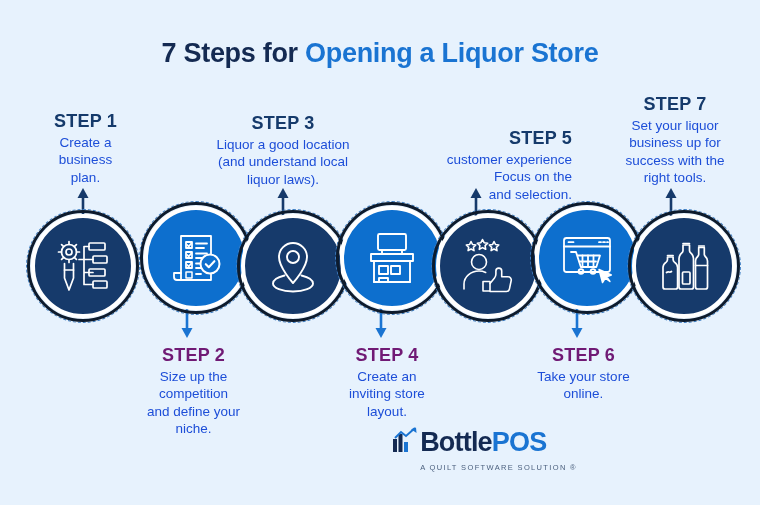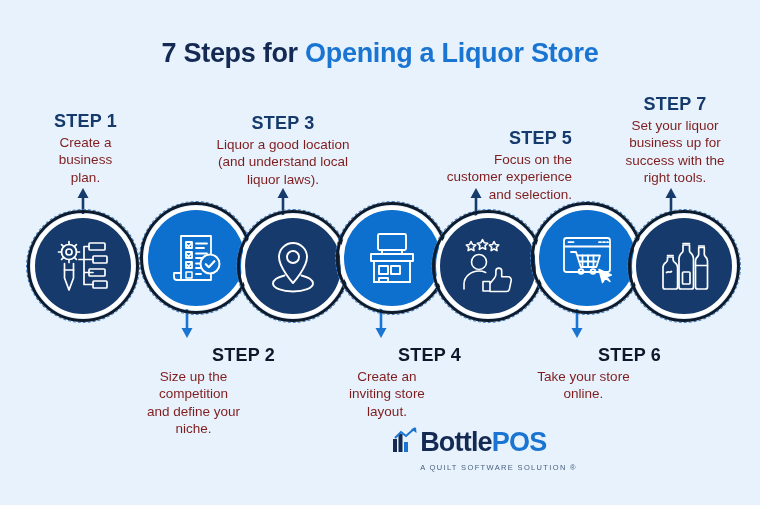--- a/index.html
+++ b/index.html
@@ -19,22 +19,22 @@
     font-size:27px;font-weight:bold;letter-spacing:-0.3px;
     white-space:nowrap;
   }
   .title .t-dark{color:#142a52;}
   .title .t-blue{color:#1a74d2;}
 
   
   .step-text{position:absolute;text-align:center;line-height:1.28;}
   .step-head{font-size:18px;font-weight:bold;letter-spacing:0.2px;margin-bottom:1px;}
   .step-head.navy{color:#153a6b;}
-  .step-head.blue{color:#0f172a;text-align:right;}
-  .step-body{font-size:13.5px;color:#7f1d1d;}
+  .step-head.blue{color:#701a75;}
+  .step-body{font-size:13.5px;color:#1d4ed8;}
 
   
   .node{position:absolute;width:104px;height:104px;}
   .ring-dash{
     position:absolute;left:-5px;top:-5px;width:114px;height:114px;
     border-radius:50%;
     box-sizing:border-box;
   }
   .ring-solid{
     position:absolute;left:-4px;top:-4px;width:112px;height:112px;
@@ -92,22 +92,22 @@
     <div class="step-body">
       <div>Liquor a good location</div>
       <div>(and understand local</div>
       <div>liquor laws).</div>
     </div>
   </div>
 
   <div class="step-text" style="left:382px;top:127px;width:190px;text-align:right;">
     <div class="step-head navy">STEP 5</div>
     <div class="step-body">
+      <div>customer experience</div>
       <div>Focus on the</div>
-      <div>customer experience</div>
       <div>and selection.</div>
     </div>
   </div>
 
   <div class="step-text" style="left:596px;top:93px;width:158px;">
     <div class="step-head navy">STEP 7</div>
     <div class="step-body">
       <div>Set your liquor</div>
       <div>business up for</div>
       <div>success with the</div>

